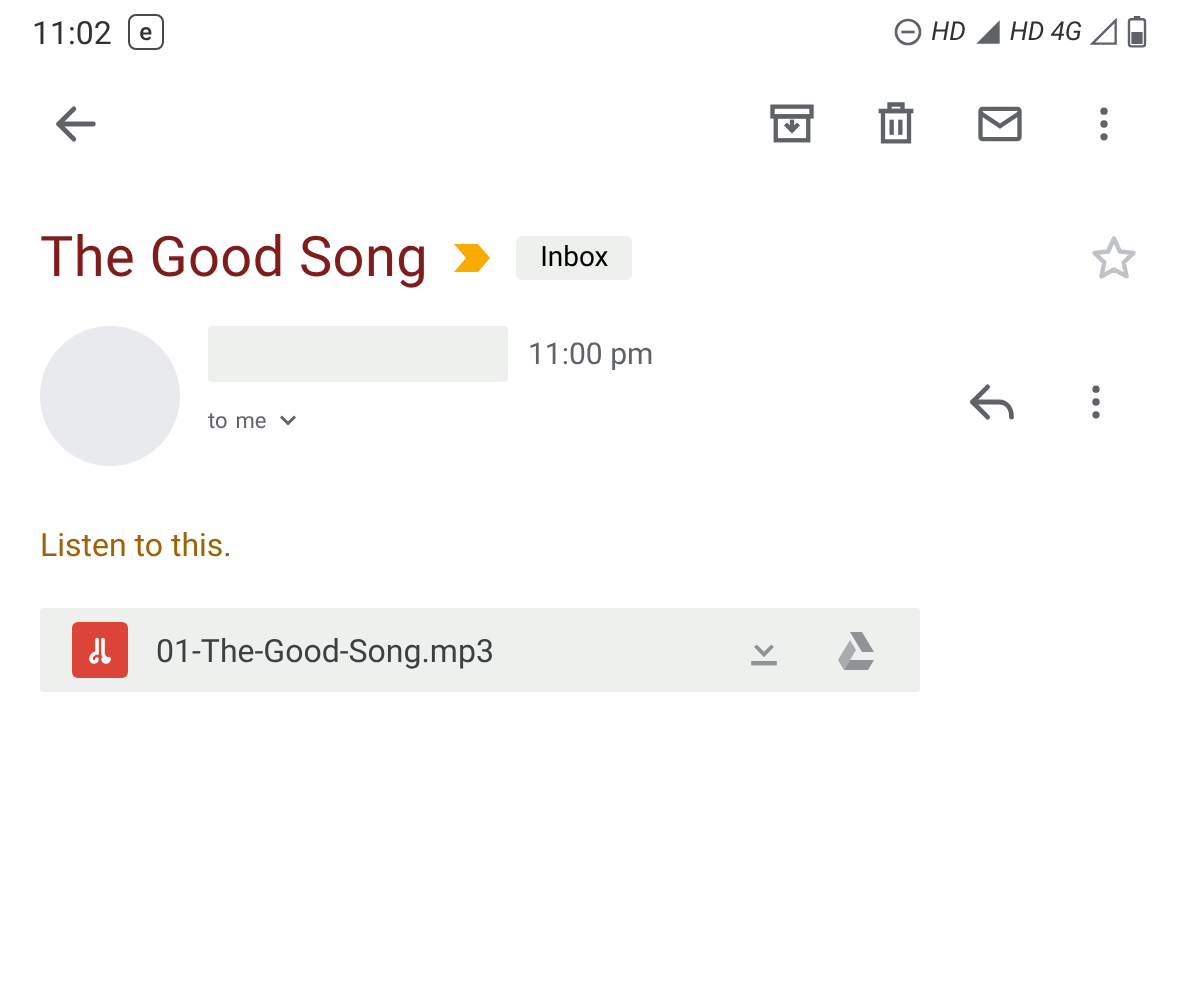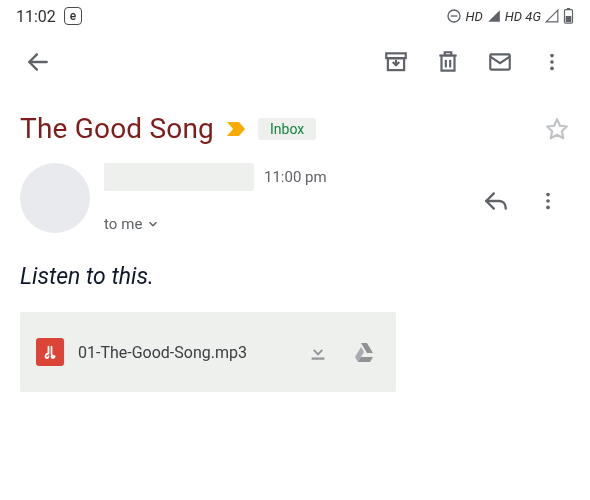--- a/index.html
+++ b/index.html
@@ -44,54 +44,53 @@
     padding: 20px 20px 10px 20px; gap:10px;
   }
   .subject {
     font-size: 28px;
     font-weight: 400;
     color:#7f1d1d;
     letter-spacing: 0.2px;
   }
   .chevron-important { color:#f9ab00; }
   .label-chip {
-    background:#eef0ee; color:#15803d;
+    background:#eef0ee; color:#000000;
     font-size:14px; padding:3px 12px; border-radius:3px;
   }
   .star { margin-left:auto; color:#bfc3c7; }
   .sender-row {
     display:flex; align-items:flex-start;
     padding: 8px 20px 0 20px;
     gap: 14px;
   }
   .avatar {
     width:70px; height:70px; border-radius:50%; background:#e8eaed;
   }
   .sender-mid { flex:1; }
   .sender-top { display:flex; align-items:center; gap:10px; }
   .sender-name-blank {
     width:150px; height:28px; background:#eef0ee; border-radius:2px;
   }
   .time { color:#5f6368; font-size:15px; }
-  .to-line { color:#5f6368; font-size:15px; margin-top:24px; display:flex; align-items:center; gap:4px; }
+  .to-line { color:#5f6368; font-size:11px; margin-top:12px; display:flex; align-items:center; gap:4px; }
   .sender-actions { display:flex; align-items:center; gap:8px; padding-top:16px;}
   .body-text {
     padding: 30px 20px 18px 20px;
-    font-size:23px;
-    color:#0f172a;
-    font-style:italic;
+    font-size:16px;
+    color:#a16207;
   }
   .attachment {
     margin: 4px 20px;
     background:#eef0ee;
     display:flex; align-items:center;
-    padding: 24px 16px;
+    padding: 5px 16px;
     gap: 14px;
     border-radius:2px;
-    width: 376px;
+    width: 440px;
   }
   .att-icon {
     width:28px; height:28px; background:#db4437; border-radius:3px;
     display:flex; align-items:center; justify-content:center; color:#fff;
   }
   .att-name { font-size:16px; color:#3c4043; flex:1; }
   .att-action { color:#8f9396; display:inline-flex; align-items:center; justify-content:center; width:32px; height:32px; cursor:pointer;}
   svg { display:block; }
 </style>
 </head>

